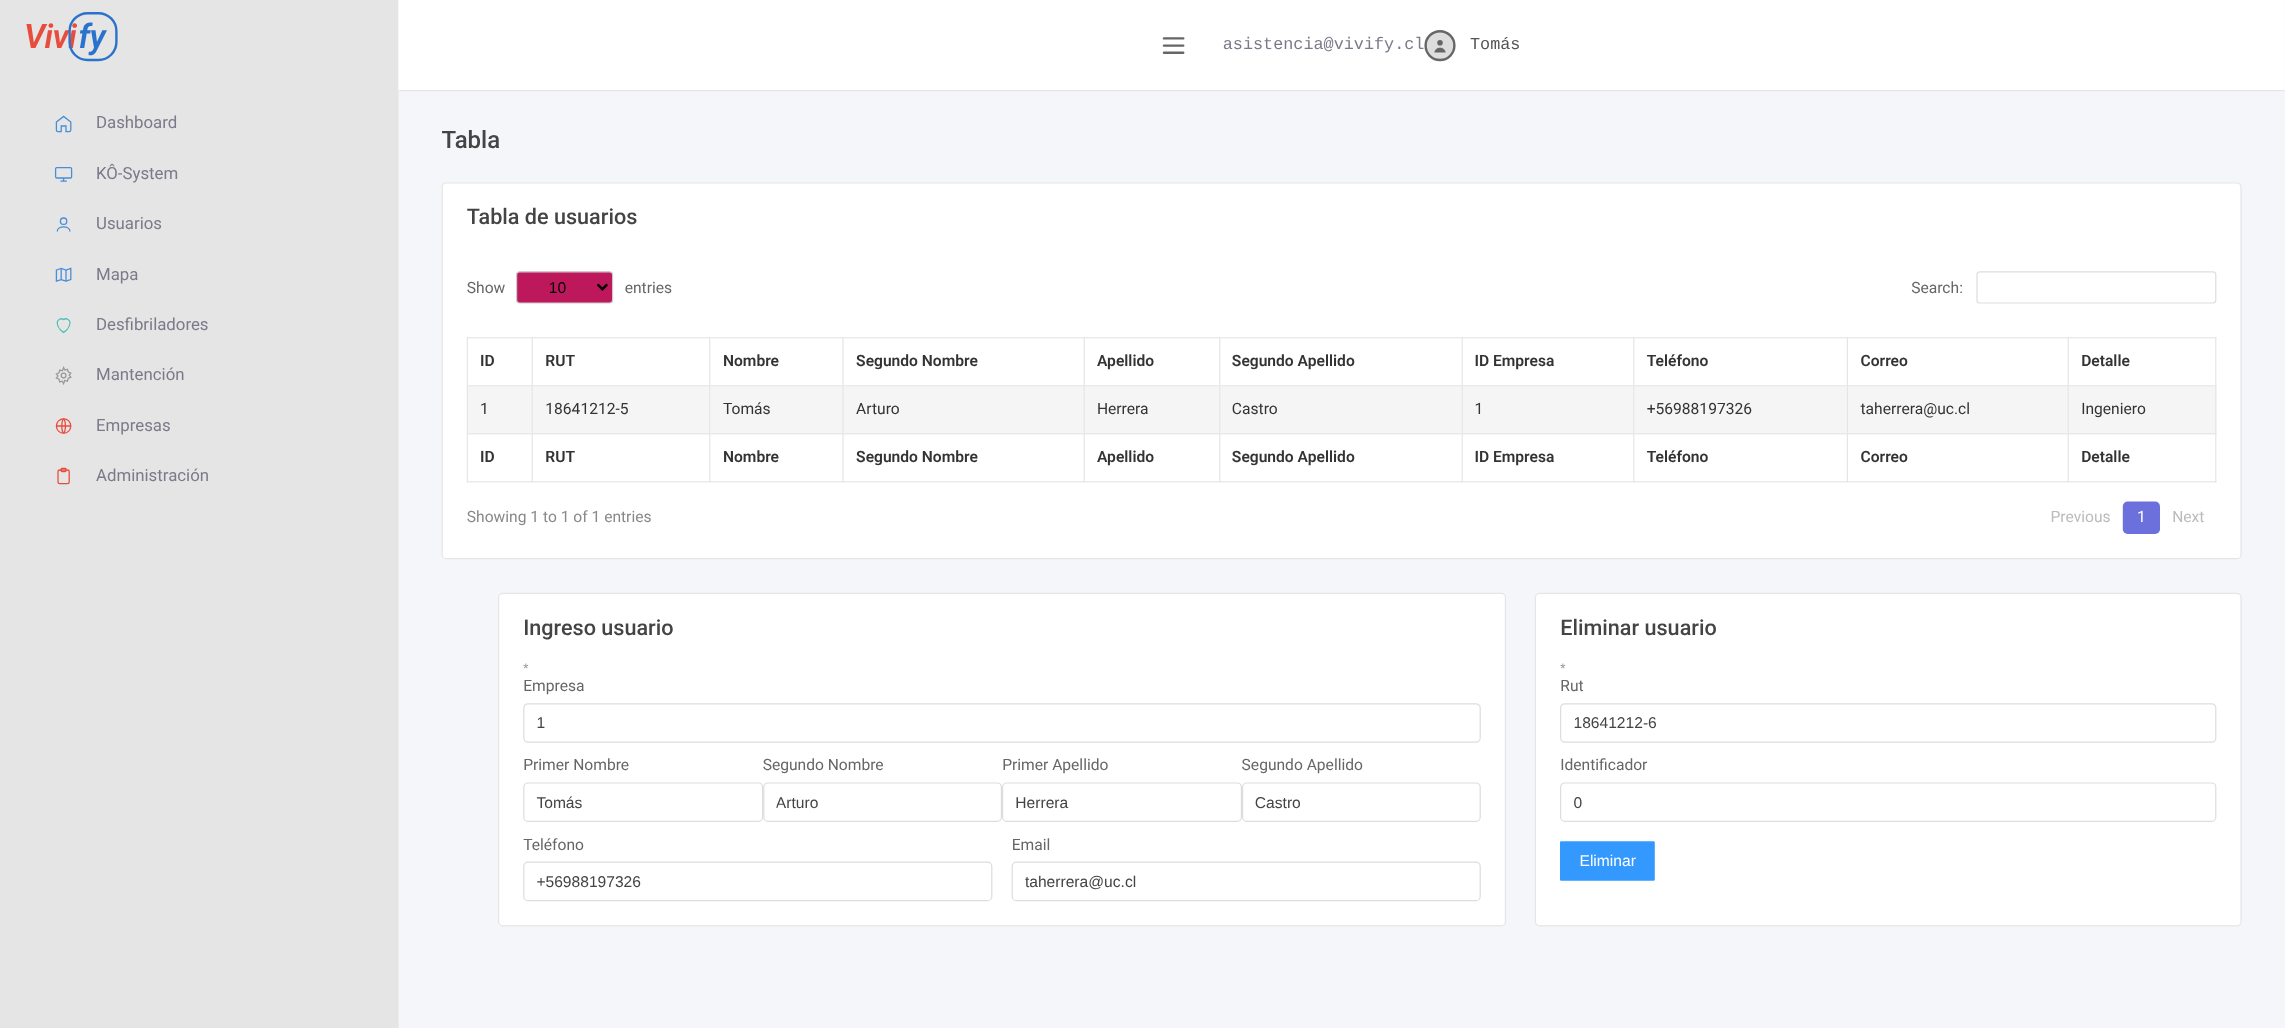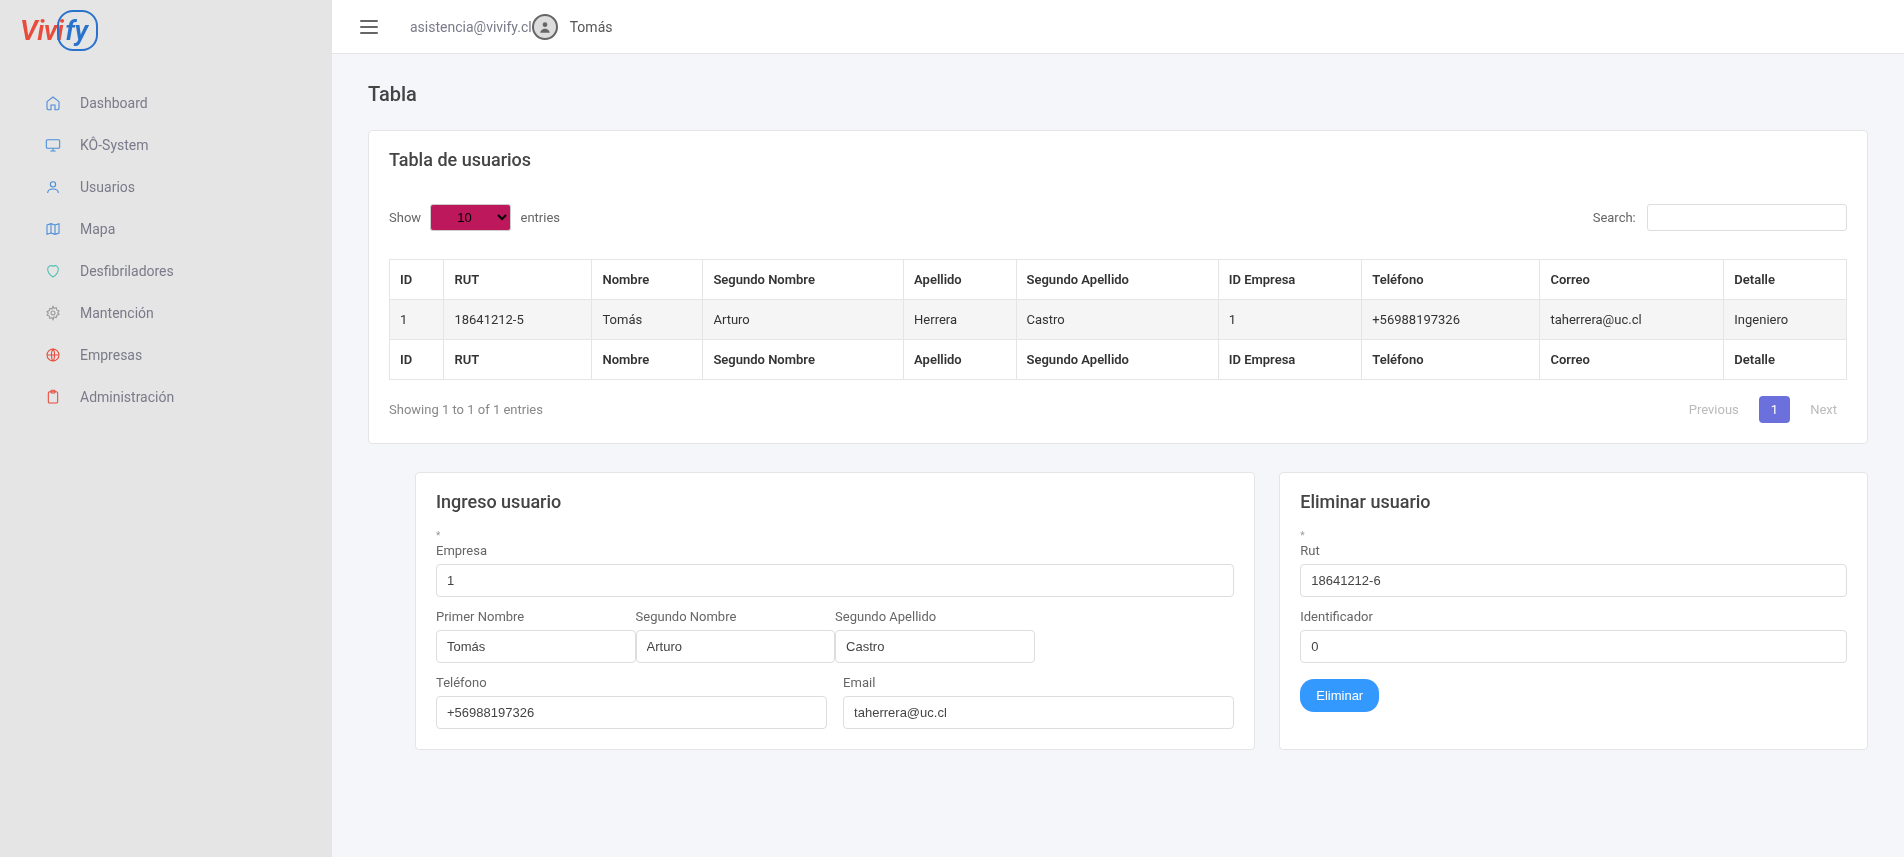--- a/index.html
+++ b/index.html
@@ -19,21 +19,21 @@
     .nav-item { display: flex; align-items: center; gap: 18px; padding: 12px 28px; color: #7a7a8a; text-decoration: none; cursor: pointer; font-size: 14px; }
     .nav-icon { width: 18px; height: 18px; display: inline-flex; align-items: center; justify-content: center; flex-shrink: 0; }
     .nav-icon svg { width: 16px; height: 16px; }
     .ic-blue { stroke: #4a8cd8; fill: none; stroke-width: 1.6; }
     .ic-teal { stroke: #4dc0b5; fill: none; stroke-width: 1.6; }
     .ic-red { stroke: #e84c3c; fill: none; stroke-width: 1.6; }
     .ic-gray { stroke: #999; fill: none; stroke-width: 1.6; }
     
     
     .main { flex: 1; display: flex; flex-direction: column; }
-    .topbar { height: 54px; background: #fff; border-bottom: 1px solid #e5e5e5; display: flex; align-items: center; padding: 0 28px; justify-content: flex-start; }
+    .topbar { height: 76px; background: #fff; border-bottom: 1px solid #e5e5e5; display: flex; align-items: center; padding: 0 28px; justify-content: center; font-family: Liberation Mono, monospace; }
     .topbar-left { display: flex; align-items: center; gap: 32px; }
     .hamburger { width: 18px; height: 14px; cursor: pointer; display: flex; flex-direction: column; justify-content: space-between; }
     .hamburger span { display: block; height: 2px; background: #666; border-radius: 1px; }
     .assist-email { color: #7a7a8a; font-size: 14px; }
     .topbar-right { display: flex; align-items: center; gap: 12px; cursor: pointer; }
     .avatar { width: 26px; height: 26px; border-radius: 50%; border: 2px solid #666; background: #ddd; display: inline-flex; align-items: center; justify-content: center; }
     .avatar svg { width: 14px; height: 14px; fill: #666; }
     .username { color: #555; font-size: 14px; }
     
     .content { padding: 28px 36px; }
@@ -49,35 +49,35 @@
     .dt-length select { margin: 16px 6px; padding: 4px 22px; background: #be185d; border: 1px solid #ccc; border-radius: 3px; font-size: 13px; }
     .dt-search input { margin-left: 8px; padding: 5px 8px; border: 1px solid #ddd; border-radius: 3px; width: 200px; font-size: 13px; }
     
     table.datatable { width: 100%; border-collapse: collapse; font-size: 13px; }
     table.datatable th, table.datatable td { border: 1px solid #e5e5e5; padding: 12px 10px; text-align: left; }
     table.datatable thead th { font-weight: 600; color: #333; background: #fff; }
     table.datatable tfoot th { font-weight: 600; color: #333; background: #fff; }
     table.datatable tbody tr { background: #f5f5f5; }
     
     .dt-bottom { display: flex; justify-content: space-between; align-items: center; margin-top: 16px; font-size: 13px; color: #888; }
-    .pagination { display: flex; gap: 10px; align-items: center; }
+    .pagination { display: flex; align-items: center; }
     .page-btn { padding: 6px 10px; color: #bbb; cursor: default; }
     .page-btn.active { background: #6c70dc; color: #fff; border-radius: 4px; padding: 6px 12px; cursor: pointer; }
     
     
     .form-row-cards { display: flex; gap: 24px; padding-left: 47px; }
     .form-row-cards .card { flex: 1; }
     .form-body { padding: 0 20px 20px 20px; }
     .small-star { font-size: 10px; color: #999; margin-bottom: 2px; }
     .form-label { display: block; font-size: 13px; color: #666; margin-bottom: 6px; margin-top: 12px; }
     .form-group-first .form-label { margin-top: 2px; }
     .form-input { width: 100%; padding: 8px 10px; border: 1px solid #ddd; border-radius: 4px; font-size: 13px; color: #444; }
     .grid-4 { display: grid; grid-template-columns: repeat(4, 1fr); }
     .grid-2 { display: grid; grid-template-columns: repeat(2, 1fr); gap: 16px; }
-    .btn-primary { background: #3399ff; color: #fff; border: none; padding: 9px 16px; border-radius: 14px; font-size: 13px; cursor: pointer; margin-top: 16px; }
+    .btn-primary { background: #3399ff; color: #fff; border: none; padding: 9px 16px; border-radius: 1px; font-size: 13px; cursor: pointer; margin-top: 16px; }
   </style>
 </head>
 <body>
 
 <div class="app">
 
   <aside class="sidebar">
     <div class="logo-area">
       <span class="logo">
         <span class="v1">Vivi</span><span class="fy-wrap"><span class="v2">fy</span></span>
@@ -270,20 +270,24 @@
             <div class="grid-4">
               <div>
                 <label class="form-label">Primer Nombre</label>
                 <input class="form-input" value="Tomás" style="">
               </div>
               <div>
                 <label class="form-label">Segundo Nombre</label>
                 <input class="form-input" value="Arturo" style="">
               </div>
               <div>
+                <label class="form-label">Primer Apellido</label>
+                <input class="form-input" value="Herrera" style="">
+              </div>
+              <div>
                 <label class="form-label">Segundo Apellido</label>
                 <input class="form-input" value="Castro" style="">
               </div>
             </div>
             <div class="grid-2">
               <div>
                 <label class="form-label">Teléfono</label>
                 <input class="form-input" value="+56988197326" style="">
               </div>
               <div>

